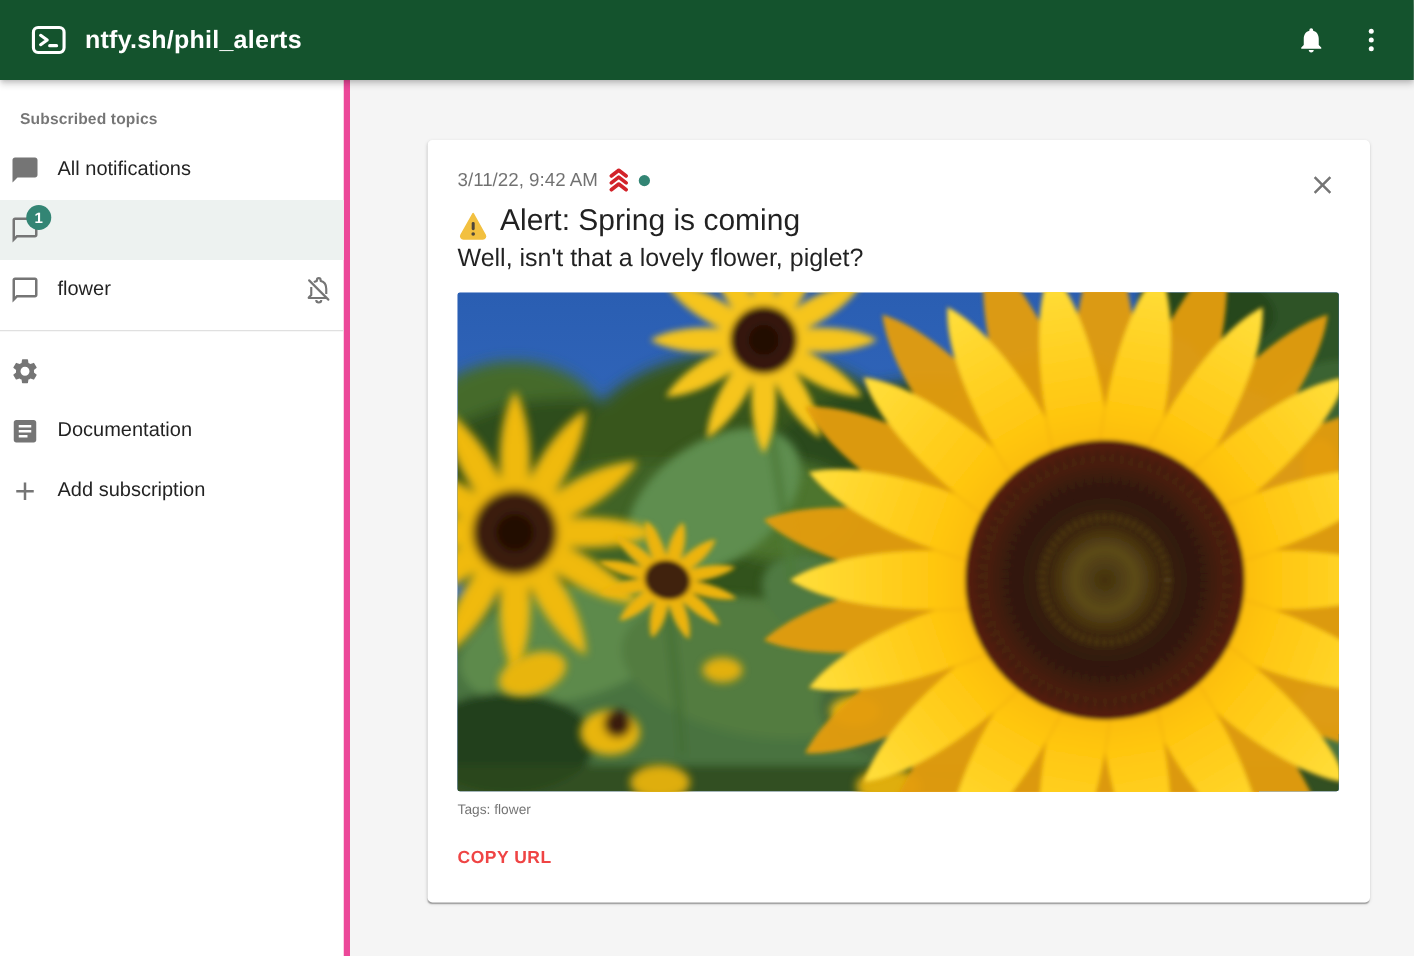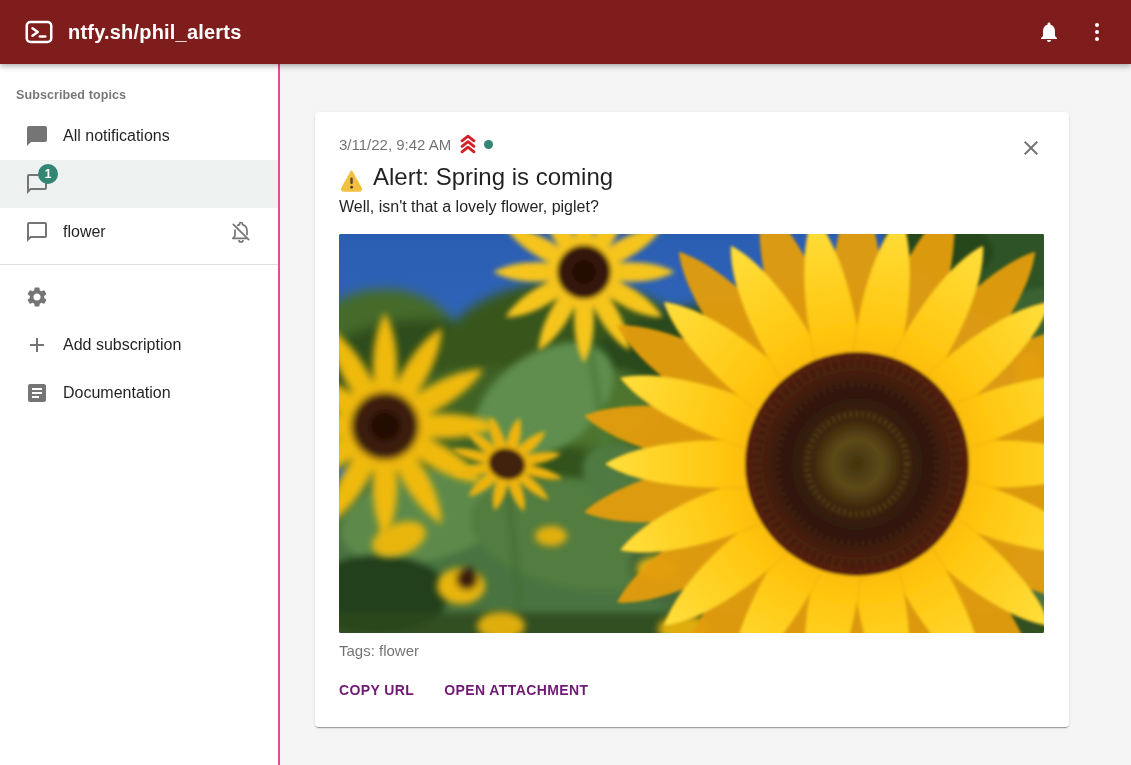--- a/index.html
+++ b/index.html
@@ -2,67 +2,67 @@
 <html><head>
 <meta charset="utf-8">
 <style>
   * { box-sizing: border-box; margin: 0; padding: 0; }
   html,body { width:1131px; height:765px; overflow:hidden;
     font-family:"Liberation Sans","DejaVu Sans",sans-serif;
     background:#f5f5f5; }
 
   
   .appbar { position:absolute; top:0; left:0; width:1131px; height:64px;
-    background:#7f1d1d; display:flex; align-items:center; padding:0 10px 0 24px;
+    background:#14532d; display:flex; align-items:center; padding:0 10px 0 24px;
     box-shadow:0 2px 4px -1px rgba(0,0,0,.2), 0 4px 5px 0 rgba(0,0,0,.14);
     z-index:30; }
   .appbar .logo { width:30px; height:30px; margin-right:14px; flex:none; }
   .appbar-title { color:#fff; font-size:20px; font-weight:bold; letter-spacing:.2px; }
   .appbar-spacer { flex:1; }
   .iconbtn { width:48px; height:48px; display:flex; align-items:center; justify-content:center;
     border:none; background:transparent; cursor:pointer; border-radius:50%; }
 
   
   .sidebar { position:absolute; top:64px; left:0; width:280px; bottom:0;
-    background:#fff; border-right:2px solid #ec4899; z-index:10; }
+    background:#fff; border-right:5px solid #ec4899; z-index:10; }
   .section-label { padding:24px 16px 10px 16px; font-size:12.5px; color:rgba(0,0,0,.54);
     font-weight:bold; letter-spacing:.1px; }
-  .nav-item { height:48px; display:flex; align-items:center; padding:0 25px;
+  .nav-item { height:48px; display:flex; align-items:center; padding:0 8px;
     cursor:pointer; color:rgba(0,0,0,.87); font-size:16px; }
   .nav-item.selected { background:#edf2f0; }
   .nav-icon { width:24px; height:24px; flex:none; margin-right:14px; position:relative; }
   .nav-icon svg { display:block; }
   .badge { position:absolute; top:-8px; right:-9px; min-width:20px; height:20px;
     background:#338574; border-radius:10px; color:#fff; font-size:12px; font-weight:bold;
     display:flex; align-items:center; justify-content:center; padding:0 5px; }
   .nav-label { flex:1; white-space:nowrap; }
   .trailing-icon { width:24px; height:24px; flex:none; }
   .divider { border-top:1px solid #e0e0e0; margin:8px 0; }
 
   
   .main { position:absolute; top:64px; left:280px; right:0; bottom:0;
     background:#f5f5f5; overflow:auto; }
-  .card { position:relative; width:754px; margin:48px 0 0 35px; background:#fff;
+  .card { position:relative; width:754px; margin:48px 0 0 62px; background:#fff;
     border-radius:4px; padding:22px 24px 20px 24px;
     box-shadow:0 2px 1px -1px rgba(0,0,0,.2), 0 1px 1px 0 rgba(0,0,0,.14), 0 1px 3px 0 rgba(0,0,0,.12); }
   .meta-row { display:flex; align-items:center; height:20px; }
   .timestamp { font-size:15px; color:rgba(0,0,0,.56); margin-right:6px; }
   .priority-icon { width:22px; height:22px; margin-right:5px; }
   .new-dot { width:9px; height:9px; border-radius:50%; background:#338574; }
   .close-btn { position:absolute; top:22px; right:24px; width:28px; height:28px;
     border:none; background:transparent; cursor:pointer; padding:2px; }
   .card-title { margin-top:7px; font-size:24px; font-weight:400; color:rgba(0,0,0,.87);
     line-height:32px; display:flex; align-items:flex-end; }
   .warn-icon { width:25px; height:25px; margin-right:9px; flex:none; }
-  .card-body { margin-top:3px; font-size:16px; color:rgba(0,0,0,.87); line-height:22px; }
+  .card-body { margin-top:3px; font-size:20px; color:rgba(0,0,0,.87); line-height:22px; }
   .attachment { margin-top:16px; width:705px; height:399px; border-radius:2px;
     overflow:hidden; display:block; padding:0; border:none; cursor:pointer; background:#3a6cc0; }
-  .tags { margin-top:9px; font-size:15px; color:rgba(0,0,0,.56); }
+  .tags { margin-top:9px; font-size:11px; color:rgba(0,0,0,.56); }
   .actions { margin-top:14px; display:flex; gap:14px; }
-  .textbtn { border:none; background:transparent; color:#701a75; font-size:14px;
+  .textbtn { border:none; background:transparent; color:#ef4444; font-size:14px;
     font-weight:bold; letter-spacing:.4px; cursor:pointer; padding:9px 8px 9px 0;
     font-family:inherit; }
   .textbtn + .textbtn { padding-left:8px; }
 </style>
 </head>
 <body>
 
 <header class="appbar">
   <span class="logo">
     <svg viewBox="0 0 24 24" width="30" height="30" fill="none" stroke="#fff" stroke-width="2" stroke-linecap="round" stroke-linejoin="round">
@@ -132,33 +132,33 @@
     <span class="nav-icon">
       <svg viewBox="0 0 24 24" width="24" height="24" fill="#757575">
         <path d="M19.14 12.94c.04-.3.06-.61.06-.94 0-.32-.02-.64-.07-.94l2.03-1.58a.49.49 0 0 0 .12-.61l-1.92-3.32a.488.488 0 0 0-.59-.22l-2.39.96c-.5-.38-1.03-.7-1.62-.94l-.36-2.54a.484.484 0 0 0-.48-.41h-3.84c-.24 0-.43.17-.47.41l-.36 2.54c-.59.24-1.13.57-1.62.94l-2.39-.96a.484.484 0 0 0-.59.22L2.74 8.87c-.12.21-.08.47.12.61l2.03 1.58c-.05.3-.09.63-.09.94s.02.64.07.94l-2.03 1.58a.49.49 0 0 0-.12.61l1.92 3.32c.12.22.37.29.59.22l2.39-.96c.5.38 1.03.7 1.62.94l.36 2.54c.05.24.24.41.48.41h3.84c.24 0 .44-.17.47-.41l.36-2.54c.59-.24 1.13-.56 1.62-.94l2.39.96c.22.08.47 0 .59-.22l1.92-3.32c.12-.22.07-.47-.12-.61l-2.01-1.58zM12 15.6c-1.98 0-3.6-1.62-3.6-3.6s1.62-3.6 3.6-3.6 3.6 1.62 3.6 3.6-1.62 3.6-3.6 3.6z"></path>
       </svg>
     </span>
   </div>
 
   <div class="nav-item">
     <span class="nav-icon">
       <svg viewBox="0 0 24 24" width="24" height="24" fill="#757575">
+        <path d="M19 3H5c-1.1 0-2 .9-2 2v14c0 1.1.9 2 2 2h14c1.1 0 2-.9 2-2V5c0-1.1-.9-2-2-2zm-5 14H7v-2h7v2zm3-4H7v-2h10v2zm0-4H7V7h10v2z"></path>
+      </svg>
+    </span>
+    <span class="nav-label">Documentation</span>
+  </div>
+
+  <div class="nav-item">
+    <span class="nav-icon">
+      <svg viewBox="0 0 24 24" width="24" height="24" fill="#757575">
         <path d="M19 13h-6v6h-2v-6H5v-2h6V5h2v6h6v2z"></path>
       </svg>
     </span>
     <span class="nav-label">Add subscription</span>
-  </div>
-
-  <div class="nav-item">
-    <span class="nav-icon">
-      <svg viewBox="0 0 24 24" width="24" height="24" fill="#757575">
-        <path d="M19 3H5c-1.1 0-2 .9-2 2v14c0 1.1.9 2 2 2h14c1.1 0 2-.9 2-2V5c0-1.1-.9-2-2-2zm-5 14H7v-2h7v2zm3-4H7v-2h10v2zm0-4H7V7h10v2z"></path>
-      </svg>
-    </span>
-    <span class="nav-label">Documentation</span>
   </div>
 </nav>
 
 <main class="main">
   <section class="card">
 
     <div class="meta-row">
       <span class="timestamp">3/11/22, 9:42 AM</span>
       <span class="priority-icon">
         <svg viewBox="0 0 24 24" width="22" height="22" fill="none" stroke="#d2232a" stroke-width="3.2" stroke-linecap="round" stroke-linejoin="round">
@@ -374,16 +374,15 @@
           <circle r="78" fill="none" stroke="#1f1205" stroke-width="10" stroke-dasharray="2 5" opacity=".3"></circle>
           <circle r="50" fill="none" stroke="#6f5d1f" stroke-width="6" stroke-dasharray="2 4" opacity=".5"></circle>
         </g>
       </svg>
     </button>
 
     <p class="tags">Tags: flower</p>
 
     <div class="actions">
       <button class="textbtn">COPY URL</button>
-      <button class="textbtn">OPEN ATTACHMENT</button>
     </div>
   </section>
 </main>
 
 </body></html>

